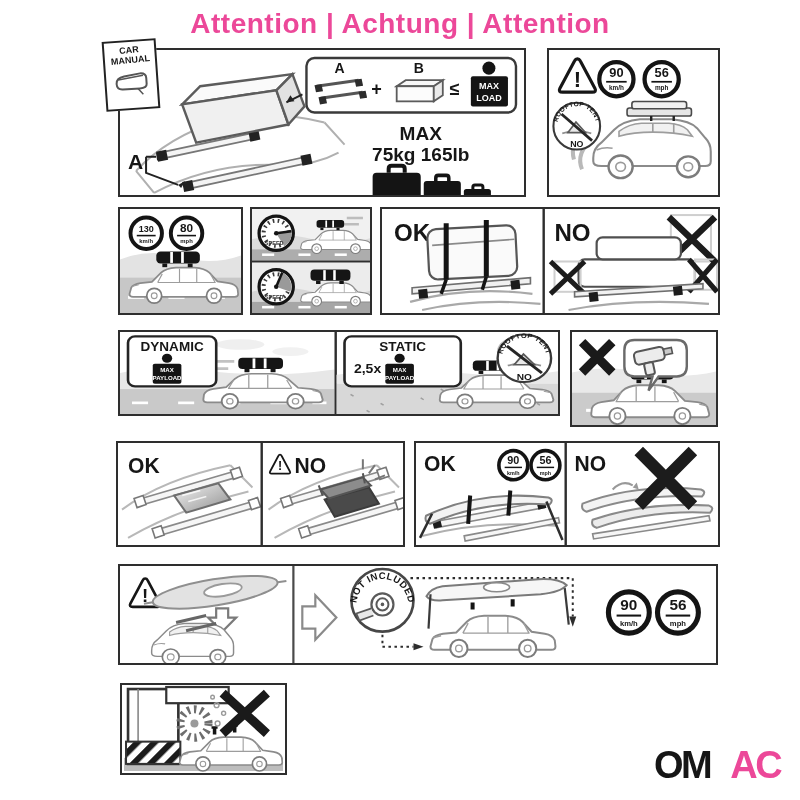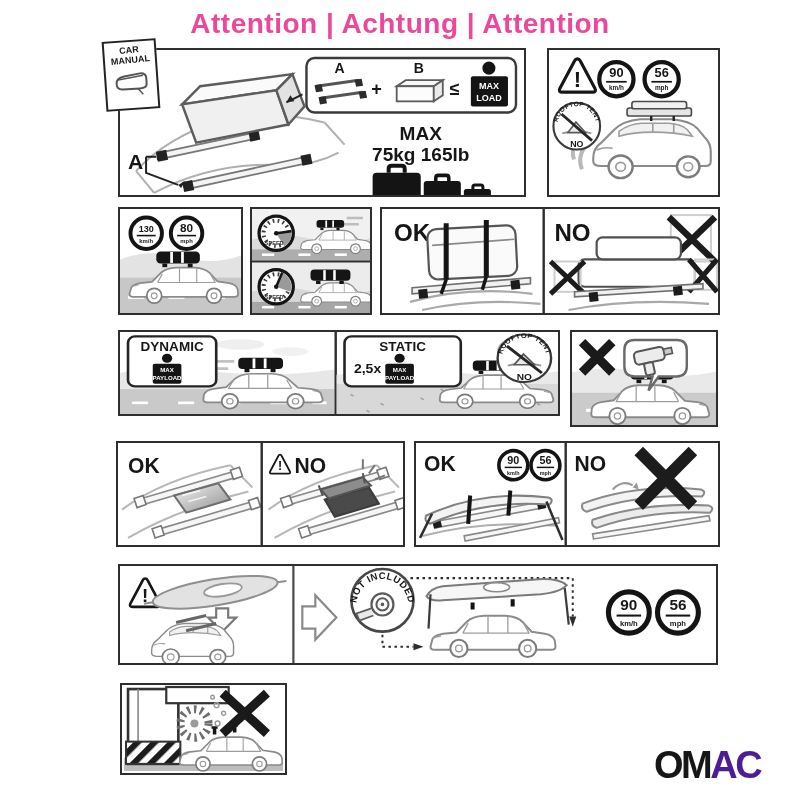--- a/index.html
+++ b/index.html
@@ -26,21 +26,21 @@
   .stamp-arc{font-size:8px;font-weight:700;text-anchor:middle;letter-spacing:.4px;}
   .stamp-no{font-size:11px;font-weight:800;text-anchor:middle;}
   .stamp-arc2{font-size:9.5px;font-weight:800;text-anchor:middle;letter-spacing:.5px;}
   .tri-ex{font-size:24px;font-weight:900;text-anchor:middle;}
   .booklet{position:absolute;left:104px;top:40px;width:54px;height:70px;background:#fff;
            border:2.5px solid #222;transform:rotate(-4deg);z-index:3;box-sizing:border-box;
            display:flex;flex-direction:column;align-items:center;padding-top:3px;}
   .bk-line{font-size:9px;font-weight:800;line-height:1.15;transform:rotate(-2deg);}
   .logo{position:absolute;left:654px;top:746px;font-size:38px;font-weight:900;
         letter-spacing:-2.5px;color:#161616;line-height:1;}
-  .logo-red{color:#4c1d95;}
+  .logo-red{color:#ec4899;margin-left:20px;}
 </style>
 </head>
 <body>
 
 <div class="page">
 
   <svg width="0" height="0" style="position:absolute" aria-hidden="true">
     <defs>
       <linearGradient id="glass" x1="0" y1="0" x2="1" y2="1">
         <stop offset="0" stop-color="#f5f5f5"></stop>

